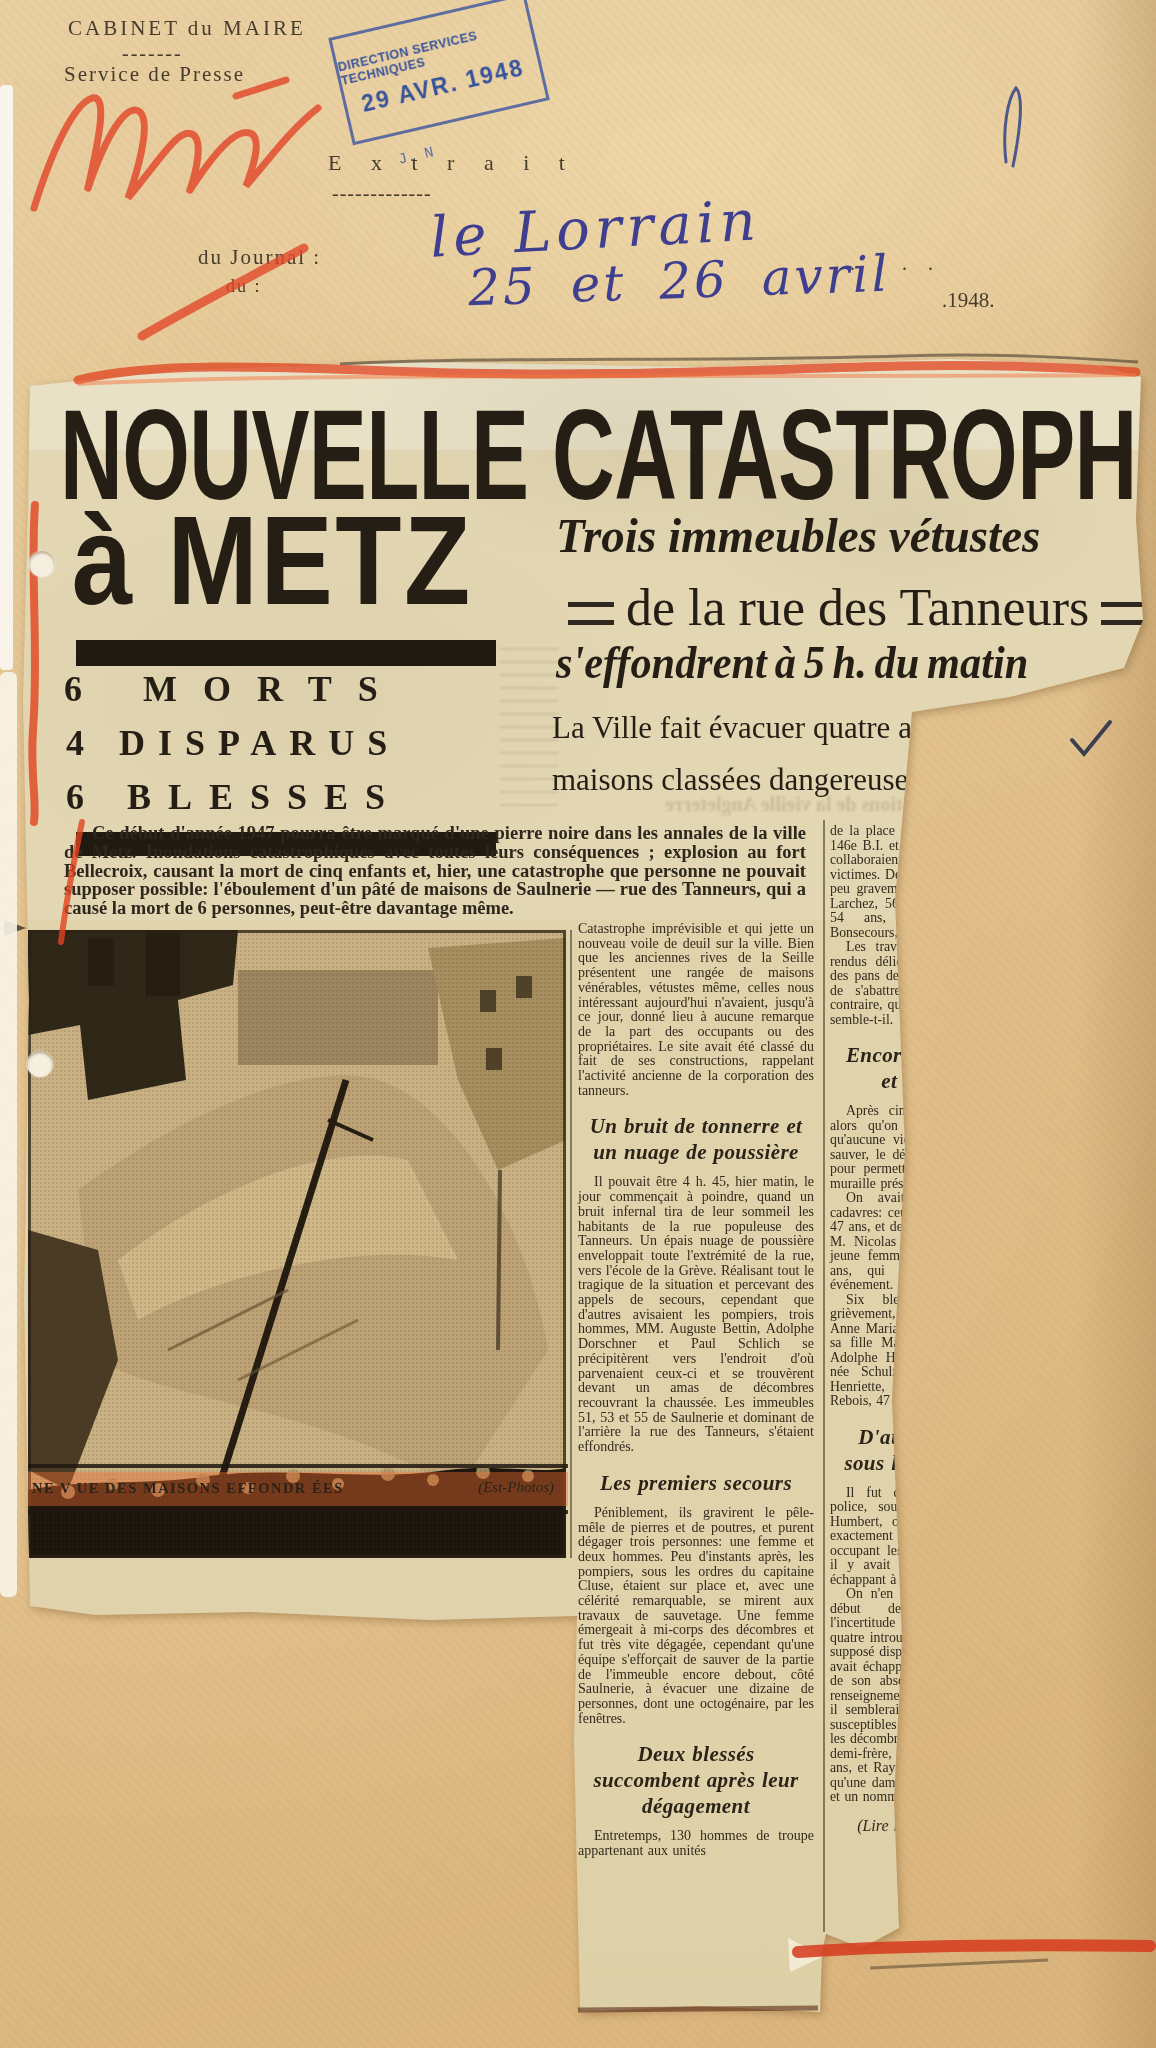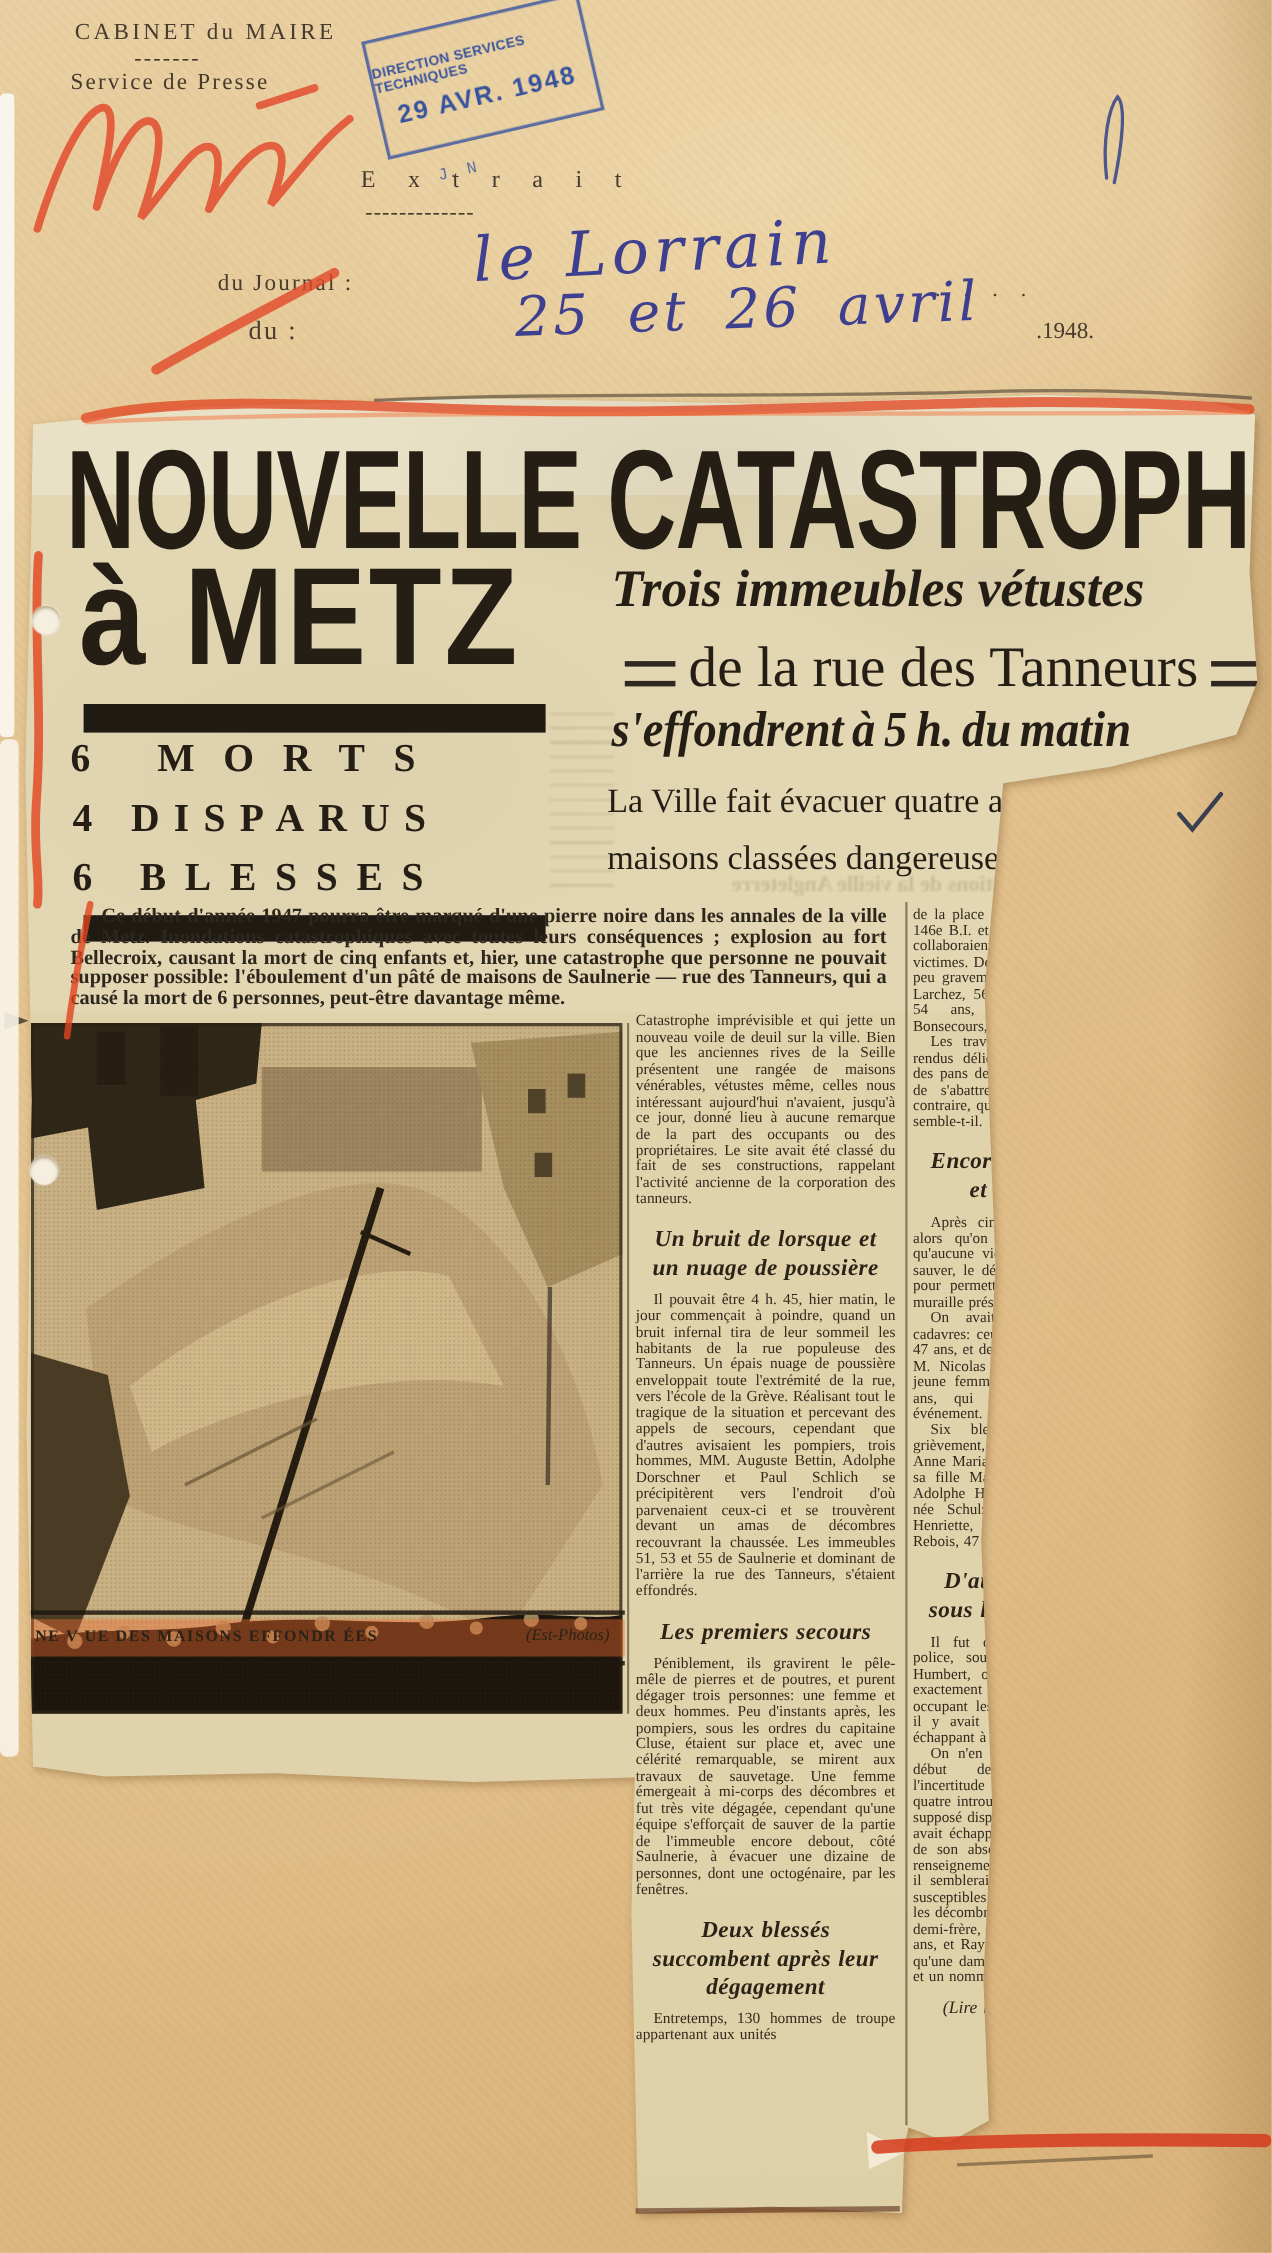--- a/index.html
+++ b/index.html
@@ -109,21 +109,21 @@
   <div class="l1">DIRECTION SERVICES TECHNIQUES</div>
   <div class="l2">29 AVR. 1948</div>
 </div>
 <div class="abs" id="stamp-initials">J. N</div>
 
 <div class="abs typed" style="left:328px;top:150px;font-size:22px;letter-spacing:12px;">E x t r a i t</div>
 <div class="abs typed" style="left:332px;top:182px;font-size:20px;letter-spacing:1px;">-------------</div>
 <div class="abs typed" style="left:198px;top:245px;font-size:21px;letter-spacing:2px;">du Journal :</div>
 <div class="abs hand-blue" style="left:430px;top:196px;font-size:56px;letter-spacing:5px;transform:rotate(-3deg);">le Lorrain</div>
 <div class="abs typed" style="left:850px;top:252px;font-size:20px;letter-spacing:8px;">. . . .</div>
-<div class="abs typed" style="left:226px;top:288px;font-size:24px;letter-spacing:2px;">du :</div>
+<div class="abs typed" style="left:226px;top:276px;font-size:18px;letter-spacing:2px;">du :</div>
 <div class="abs hand-blue" style="left:468px;top:252px;font-size:50px;letter-spacing:3px;word-spacing:14px;transform:rotate(-2deg);">25 et 26 avril</div>
 <div class="abs typed" style="left:942px;top:288px;font-size:21px;">.1948.</div>
 
 <div id="clip-wrap">
  <div id="clipping">
 
   <div class="abs ink" id="headline">
     <span>NOUVELLE CATASTROPHE</span>
   </div>
   <div class="abs ink" id="metz">
@@ -198,21 +198,21 @@
     <div class="txt">NE V UE DES MAISONS EFFONDR ÉES</div>
     <div class="credit">(Est-Photos)</div>
     <div class="rule" style="top:46px;"></div>
   </div>
 
   <div class="abs vrule" style="left:570px;top:930px;height:628px;"></div>
   <div class="abs vrule" style="left:823px;top:820px;height:1112px;"></div>
 
   <div class="abs col" id="col-mid">
         <div class="blk p0">Catastrophe imprévisible et qui jette un nouveau voile de deuil sur la ville. Bien que les anciennes rives de la Seille présentent une rangée de maisons vénérables, vétustes même, celles nous intéressant aujourd'hui n'avaient, jusqu'à ce jour, donné lieu à aucune remarque de la part des occupants ou des propriétaires. Le site avait été classé du fait de ses constructions, rappelant l'activité ancienne de la corporation des tanneurs.</div>
-        <div class="blk h">Un bruit de lorsque et un nuage de poussière</div>
+        <div class="blk h">Un bruit de tonnerre et un nuage de poussière</div>
         <div class="blk p">Il pouvait être 4 h. 45, hier matin, le jour commençait à poindre, quand un bruit infernal tira de leur sommeil les habitants de la rue populeuse des Tanneurs. Un épais nuage de poussière enveloppait toute l'extrémité de la rue, vers l'école de la Grève. Réalisant tout le tragique de la situation et percevant des appels de secours, cependant que d'autres avisaient les pompiers, trois hommes, MM. Auguste Bettin, Adolphe Dorschner et Paul Schlich se précipitèrent vers l'endroit d'où parvenaient ceux-ci et se trouvèrent devant un amas de décombres recouvrant la chaussée. Les immeubles 51, 53 et 55 de Saulnerie et dominant de l'arrière la rue des Tanneurs, s'étaient effondrés.</div>
         <div class="blk h">Les premiers secours</div>
         <div class="blk p">Péniblement, ils gravirent le pêle-mêle de pierres et de poutres, et purent dégager trois personnes: une femme et deux hommes. Peu d'instants après, les pompiers, sous les ordres du capitaine Cluse, étaient sur place et, avec une célérité remarquable, se mirent aux travaux de sauvetage. Une femme émergeait à mi-corps des décombres et fut très vite dégagée, cependant qu'une équipe s'efforçait de sauver de la partie de l'immeuble encore debout, côté Saulnerie, à évacuer une dizaine de personnes, dont une octogénaire, par les fenêtres.</div>
         <div class="blk h">Deux blessés succombent après leur dégagement</div>
         <div class="blk p">Entretemps, 130 hommes de troupe appartenant aux unités</div>
       </div>
   <div class="abs col" id="col-right">
         <div class="blk p0">de la place — 2e Génie, 14e R.T.A., 146e B.I. et 39e R.A. — arrivaient et collaboraient à la recherche des victimes. Deux hommes, apparemment peu gravement touchés, MM. Sylvain Larchez, 56 ans, et François Debray, 54 ans, étaient transportés à Bonsecours, où ils succombaient.</div>
         <div class="blk p">Les travaux de sauvetage étaient rendus délicats du fait, surtout, que des pans de murs branlants risquaient de s'abattre. Mais ce ne fut, au contraire, qu'un stimulant pour activer, semble-t-il.</div>
         <div class="blk h">Encore quatre morts et six blessés</div>

